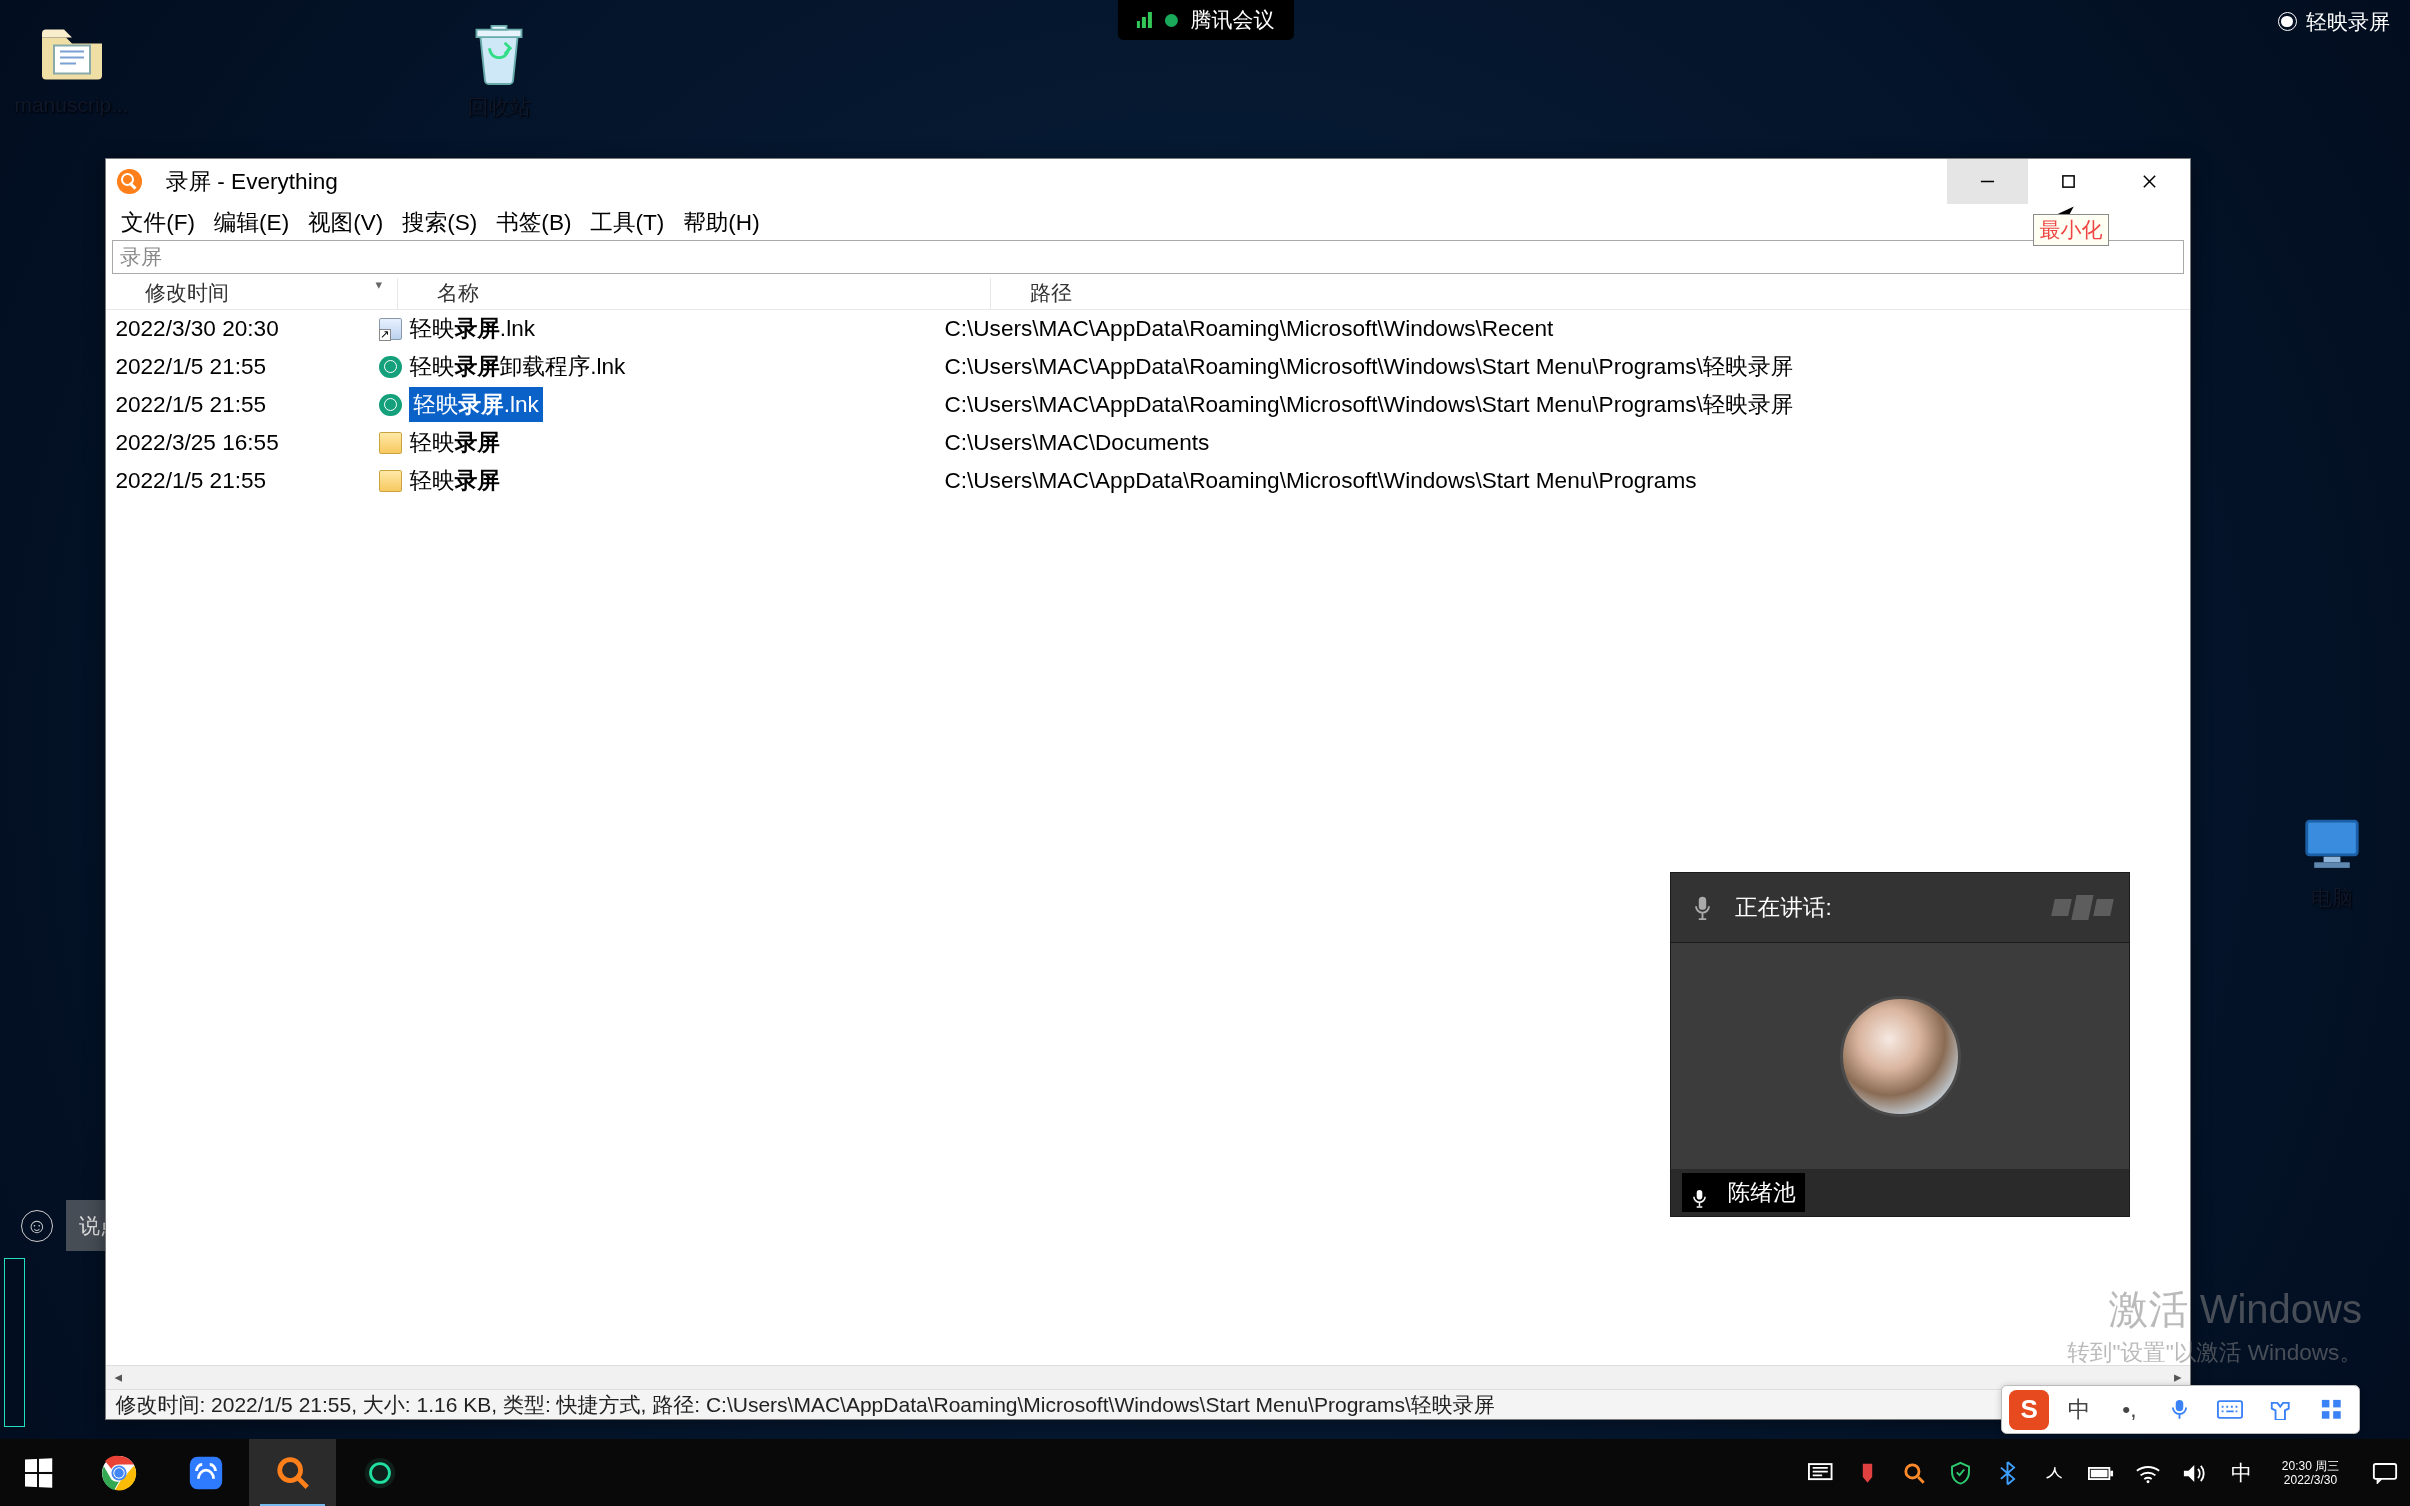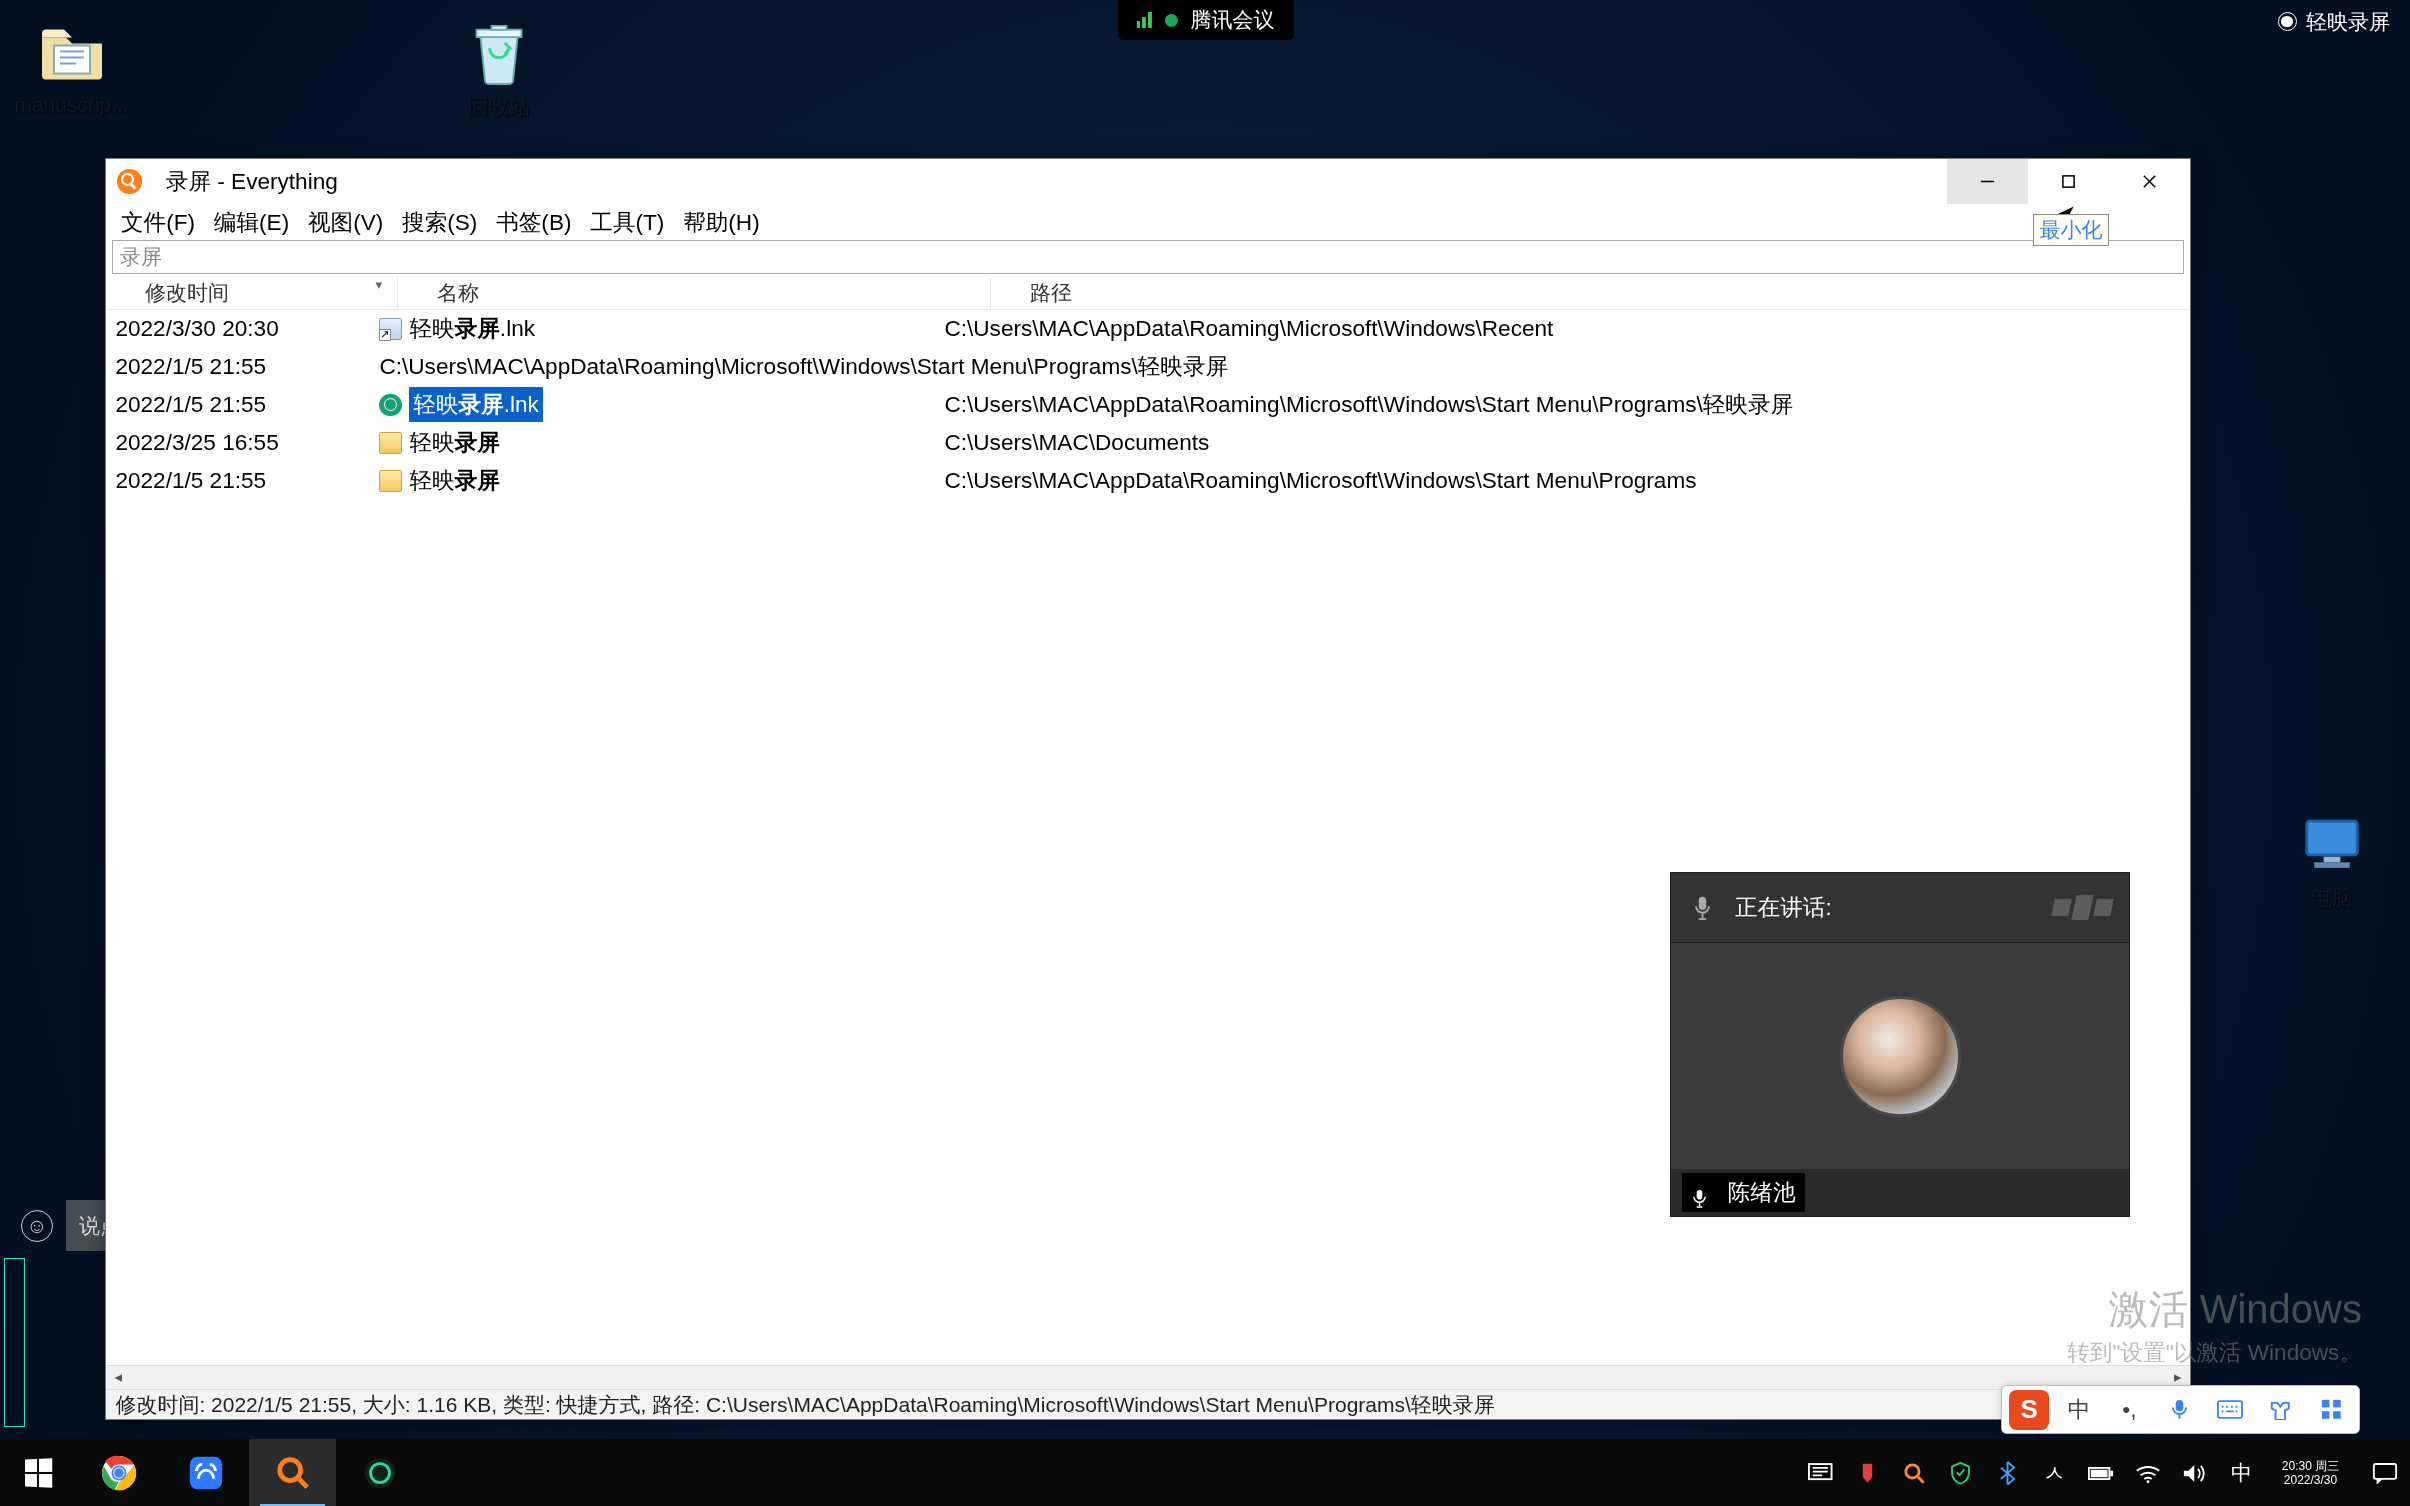--- a/index.html
+++ b/index.html
@@ -76,21 +76,21 @@
 .row.selected .name-pill b { font-weight: bold; }
 .name-pill { display:inline-block; padding:1.9px 0; }
 
 .hscroll { height: 24.5px; background: #f1f1f1; display: flex; align-items: center; border-top: 0.9px solid #ddd; }
 .hscroll .arrow { width: 24.5px; height: 100%; display: flex; align-items: center; justify-content: center; color: #555; cursor: pointer; }
 .hscroll .track { flex: 1; height: 100%; background: #f1f1f1; }
 
 .statusbar { height: 30px; background: #f4f4f4; border-top: 0.9px solid #ddd; font-size: 21px; color: #222; display: flex; align-items: center; padding: 0 9.4px; white-space: nowrap; overflow: hidden; }
 
 
-.tooltip { position: absolute; top: 55px; right: 81px; font-size: 21px; color: #3b82f6; background: #fffef2; border: 0.9px solid #8b8b8b; padding: 0.9px 5.6px; }
+.tooltip { position: absolute; top: 55px; right: 81px; font-size: 21px; color: #ef4444; background: #fffef2; border: 0.9px solid #8b8b8b; padding: 0.9px 5.6px; }
 .cursor-arrow { position: absolute; top: 40px; right: 113px; font-size: 24.5px; color: #000; transform: scaleX(-1); }
 
 
 .vmeeting { position: absolute; right: 281px; bottom: 290px; width: 460px; background: #2a2a2a; border: 0.9px solid #1b1b1b; color: #fff; font-size: 22.6px; }
 .vmeeting .vhdr { height: 70px; background: #333333; display: flex; align-items: center; padding: 0 17px; gap: 19px; border-bottom: 1.9px solid #1b1b1b; }
 .vmeeting .mic { width: 28px; height: 28px; display:flex; align-items:center; justify-content:center; }
 .vmeeting .wave { display:flex; align-items:center; gap:3.8px; margin-left:auto; }
 .vmeeting .wave span { width:17px; height:17px; background:#5d5d5d; transform: skewX(-12deg); display:inline-block; }
 .vmeeting .wave span:nth-child(2){ height:24.5px; }
 .vmeeting .vbody { height: 226px; background: #3c3c3c; display:flex; align-items:center; justify-content:center; }
@@ -242,20 +242,24 @@
       <div class="row">
         <div class="c-date">2022/3/30 20:30</div>
         <div class="c-name">
           <span class="fico shortcut"></span>
           <span class="name-hl">轻映<b>录屏</b>.lnk</span>
         </div>
         <div class="c-path">C:\Users\MAC\AppData\Roaming\Microsoft\Windows\Recent</div>
       </div>
       <div class="row">
         <div class="c-date">2022/1/5 21:55</div>
+        <div class="c-name">
+          <span class="fico app"></span>
+          <span class="name-hl">轻映<b>录屏</b>卸载程序.lnk</span>
+        </div>
         <div class="c-path">C:\Users\MAC\AppData\Roaming\Microsoft\Windows\Start Menu\Programs\轻映录屏</div>
       </div>
       <div class="row selected">
         <div class="c-date">2022/1/5 21:55</div>
         <div class="c-name">
           <span class="fico app"></span>
           <span class="name-pill">轻映<b>录屏</b>.lnk</span>
         </div>
         <div class="c-path">C:\Users\MAC\AppData\Roaming\Microsoft\Windows\Start Menu\Programs\轻映录屏</div>
       </div>

